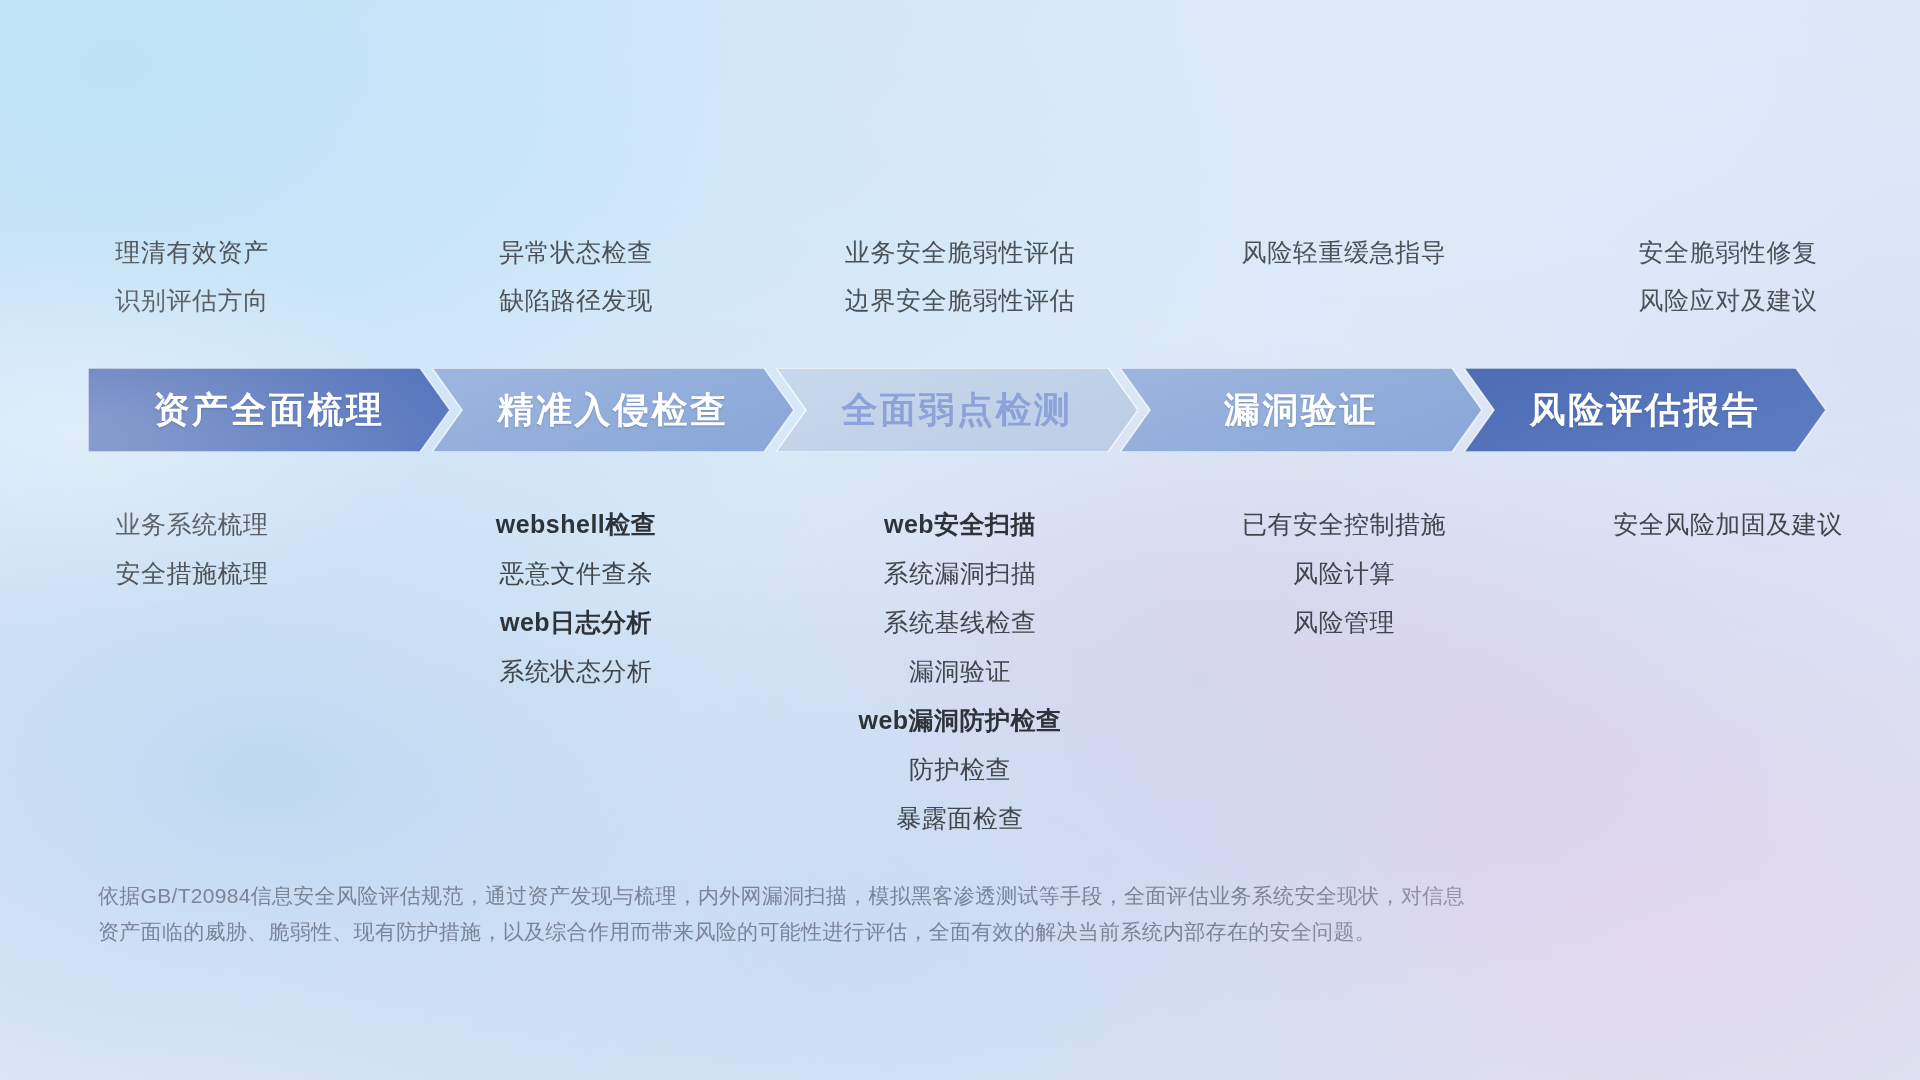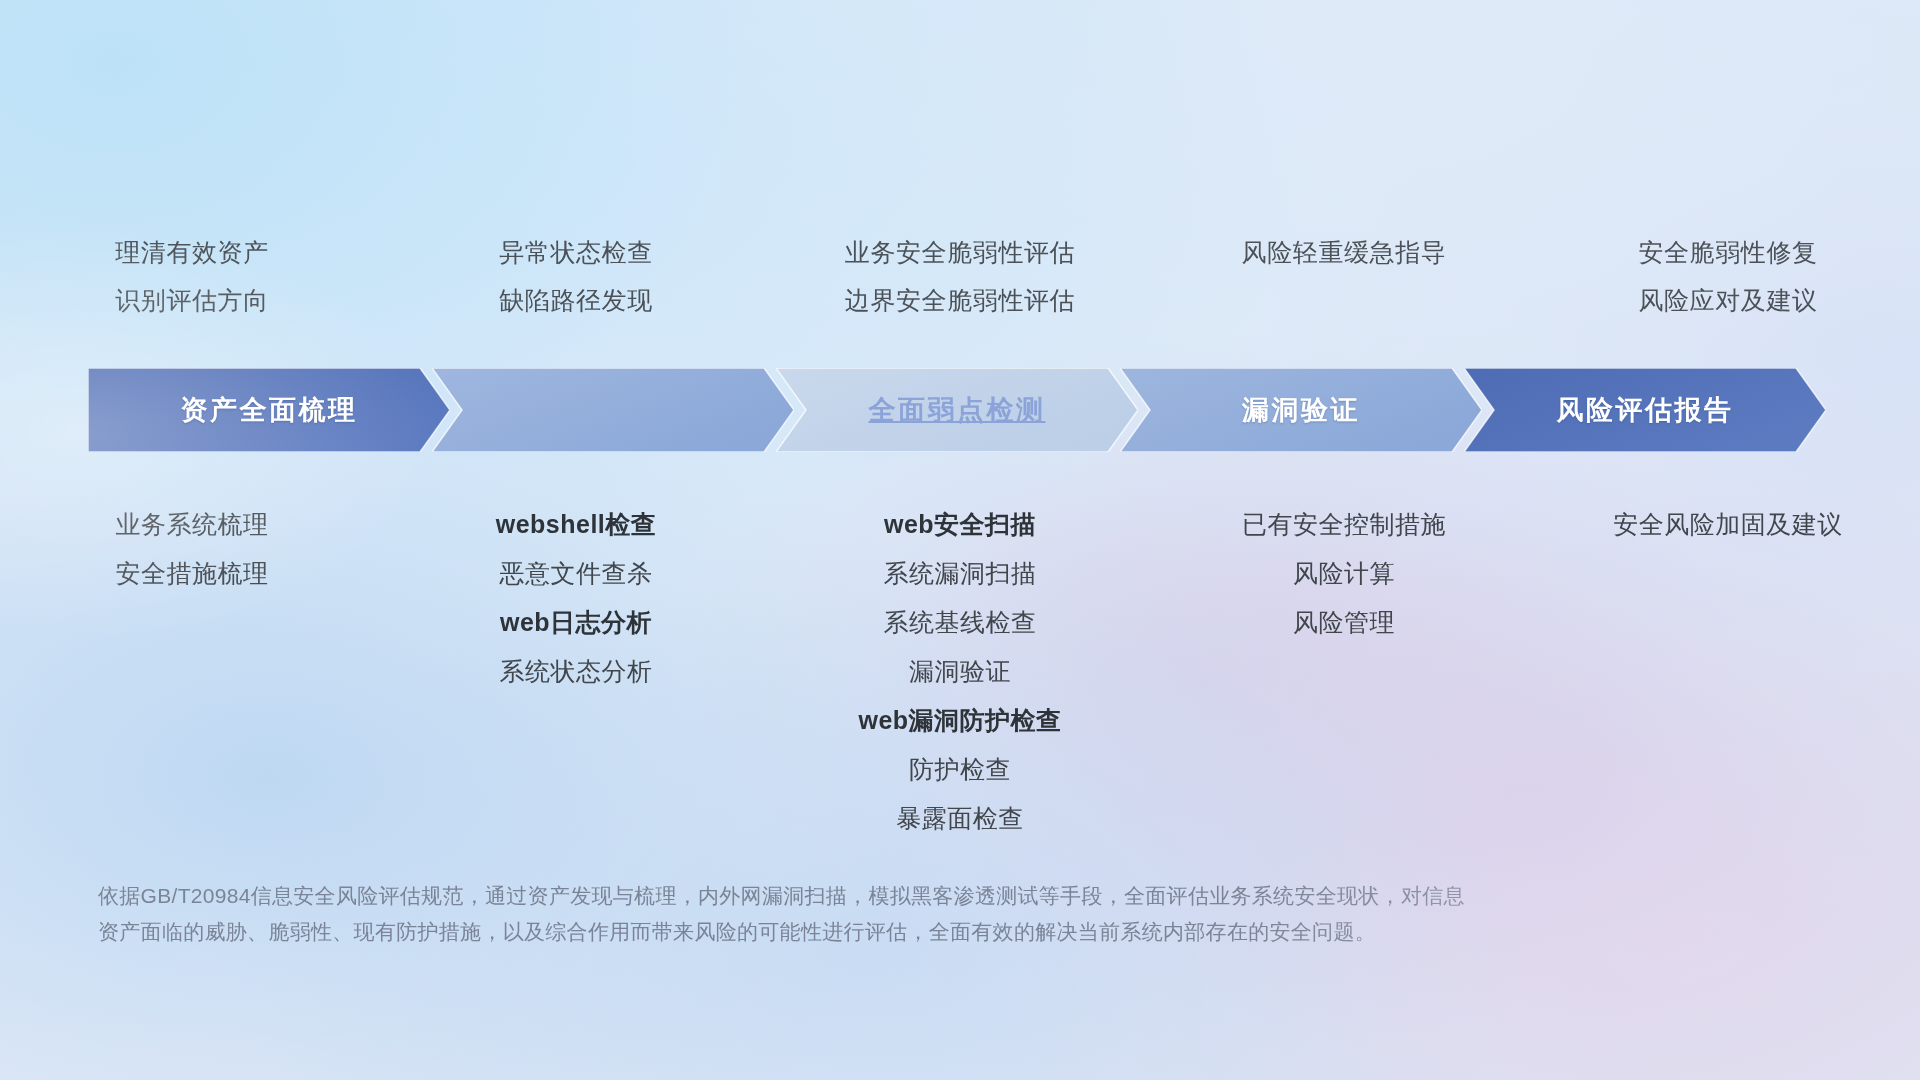--- a/index.html
+++ b/index.html
@@ -83,21 +83,21 @@
     align-items: center;
     justify-content: center;
   }
   .chev .shape {
     position: absolute;
     inset: 0;
   }
   .chev .label {
     position: relative;
     z-index: 3;
-    font-size: 27px;
+    font-size: 36px;
     font-weight: bold;
     letter-spacing: 2.5px;
     white-space: nowrap;
     text-shadow: 0 1px 2px rgba(40,60,110,0.28);
   }
 
   
   .bottom-row {
     position: absolute;
     top: 500px;
@@ -179,32 +179,33 @@
       <div class="chev" style="left: 344px; width: 362px;">
         <svg class="shape" viewBox="0 0 362 84" preserveAspectRatio="none">
           <defs>
             <linearGradient id="g1" x1="0" y1="0" x2="1" y2="0.6">
               <stop offset="0%" stop-color="#9fb7df"></stop>
               <stop offset="100%" stop-color="#8ba8d8"></stop>
             </linearGradient>
           </defs>
           <path d="M0,0 L332,0 L362,42 L332,84 L0,84 L30,42 Z" fill="url(#g1)" stroke="rgba(255,255,255,0.75)" stroke-width="1.5"></path>
         </svg>
+        <span class="label" style="color: rgb(255, 255, 255);">精准入侵检查</span>
       </div>
       <div class="chev" style="left: 688px; width: 362px;">
         <svg class="shape" viewBox="0 0 362 84" preserveAspectRatio="none">
           <defs>
             <linearGradient id="g2" x1="0" y1="0" x2="1" y2="0.6">
               <stop offset="0%" stop-color="#c9d8ec"></stop>
               <stop offset="100%" stop-color="#bccfe7"></stop>
             </linearGradient>
           </defs>
           <path d="M0,0 L332,0 L362,42 L332,84 L0,84 L30,42 Z" fill="url(#g2)" stroke="rgba(255,255,255,0.75)" stroke-width="1.5"></path>
         </svg>
-        <span class="label" style="color: rgb(139, 163, 216); text-shadow: none; text-decoration: underline;">全面弱点检测</span>
+        <span class="label" style="color: rgb(139, 163, 216); text-shadow: none;">全面弱点检测</span>
       </div>
       <div class="chev" style="left: 1032px; width: 362px;">
         <svg class="shape" viewBox="0 0 362 84" preserveAspectRatio="none">
           <defs>
             <linearGradient id="g3" x1="0" y1="0" x2="1" y2="0.6">
               <stop offset="0%" stop-color="#9db6de"></stop>
               <stop offset="100%" stop-color="#8ba8d8"></stop>
             </linearGradient>
           </defs>
           <path d="M0,0 L332,0 L362,42 L332,84 L0,84 L30,42 Z" fill="url(#g3)" stroke="rgba(255,255,255,0.75)" stroke-width="1.5"></path>

